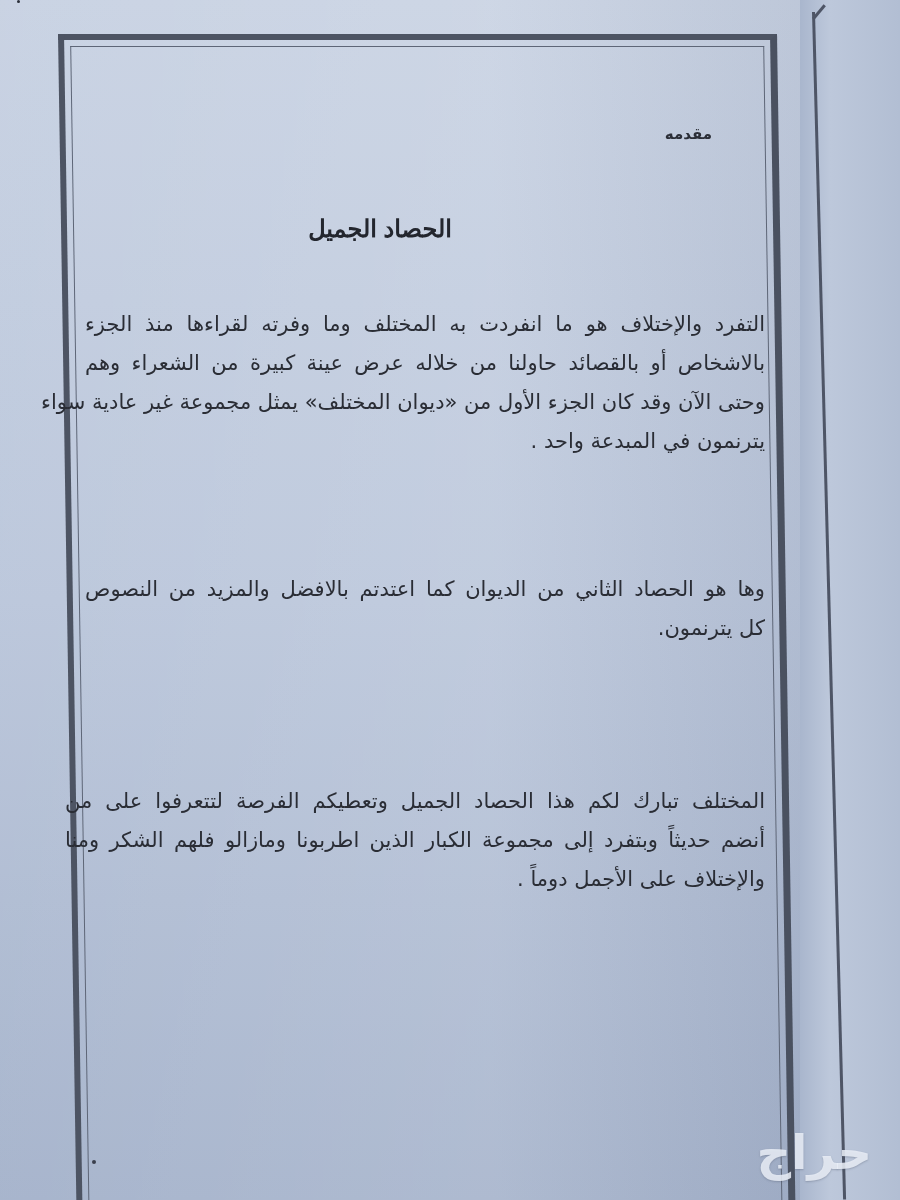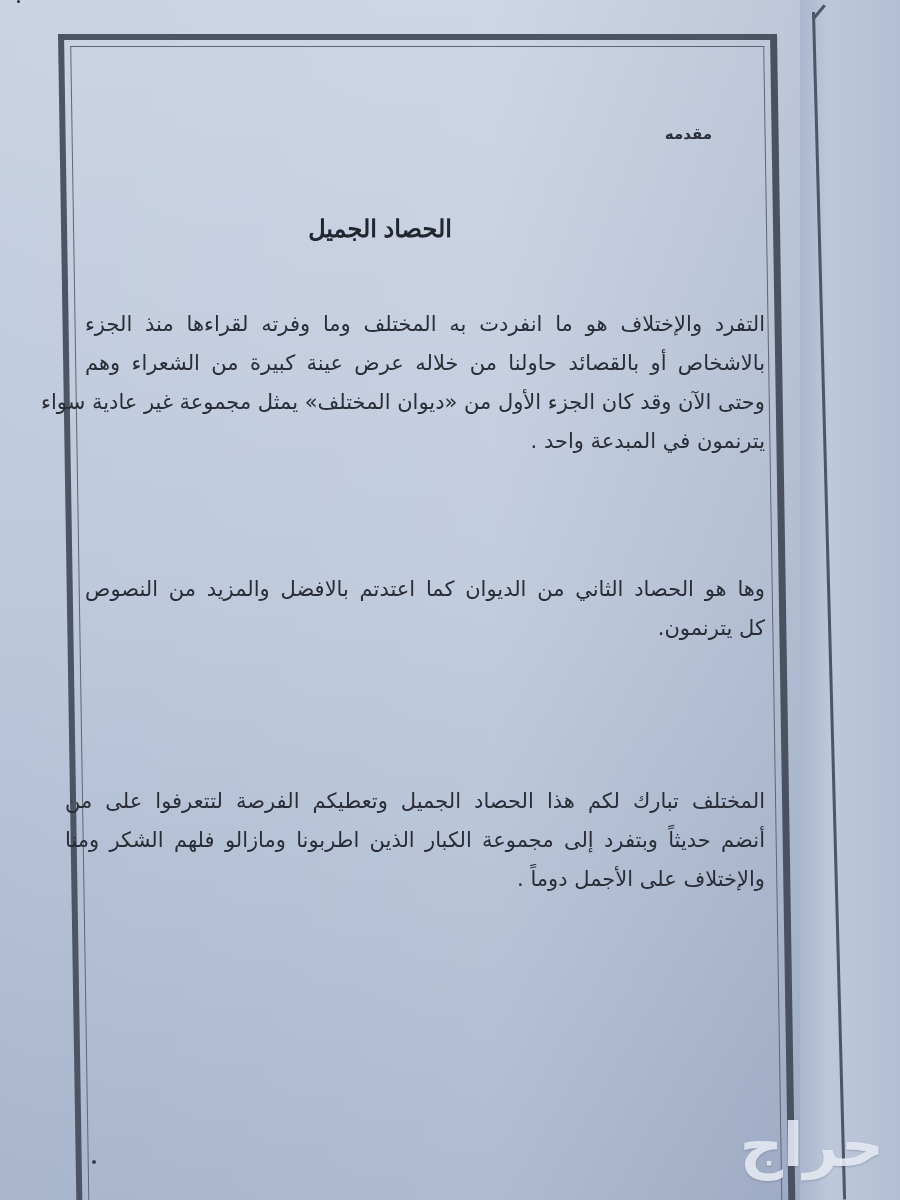--- a/index.html
+++ b/index.html
@@ -134,24 +134,24 @@
     .speck-top {
       position: absolute;
       left: 17px;
       top: 0;
       width: 3px; height: 3px;
       border-radius: 50%;
       background: #2b2f3a;
     }
     .watermark {
       position: absolute;
-      right: 8px;
+      right: 20px;
       bottom: 20px;
       font-family: "DejaVu Sans", sans-serif;
-      font-size: 60px;
+      font-size: 48px;
       font-weight: bold;
       color: rgba(235, 240, 248, 0.85);
       direction: rtl;
       letter-spacing: 2px;
       text-shadow: 0 1px 2px rgba(80,90,110,0.35);
     }
   </style>
 </head>
 <body>
 

